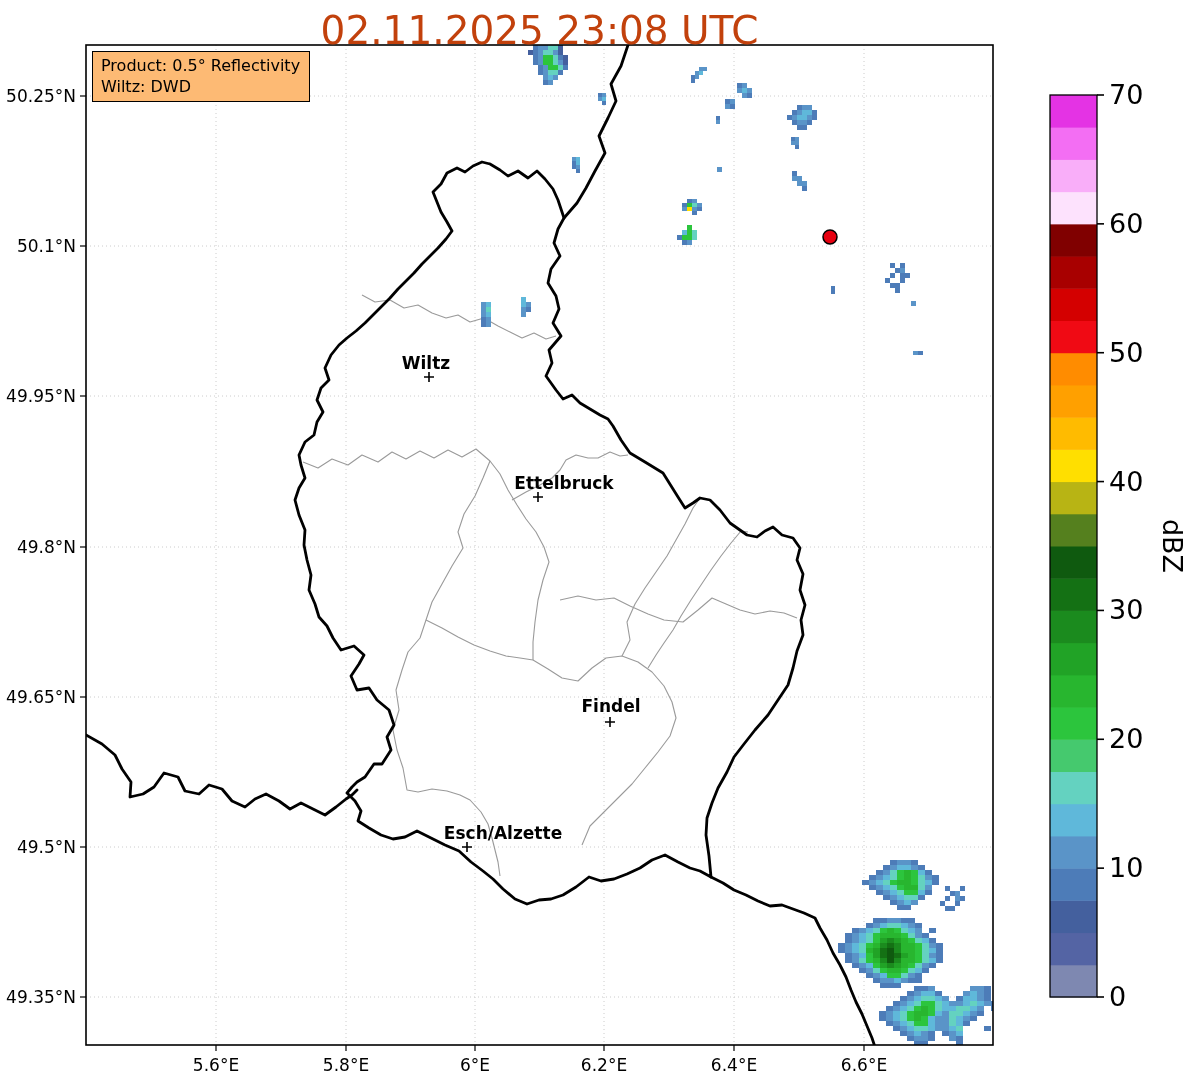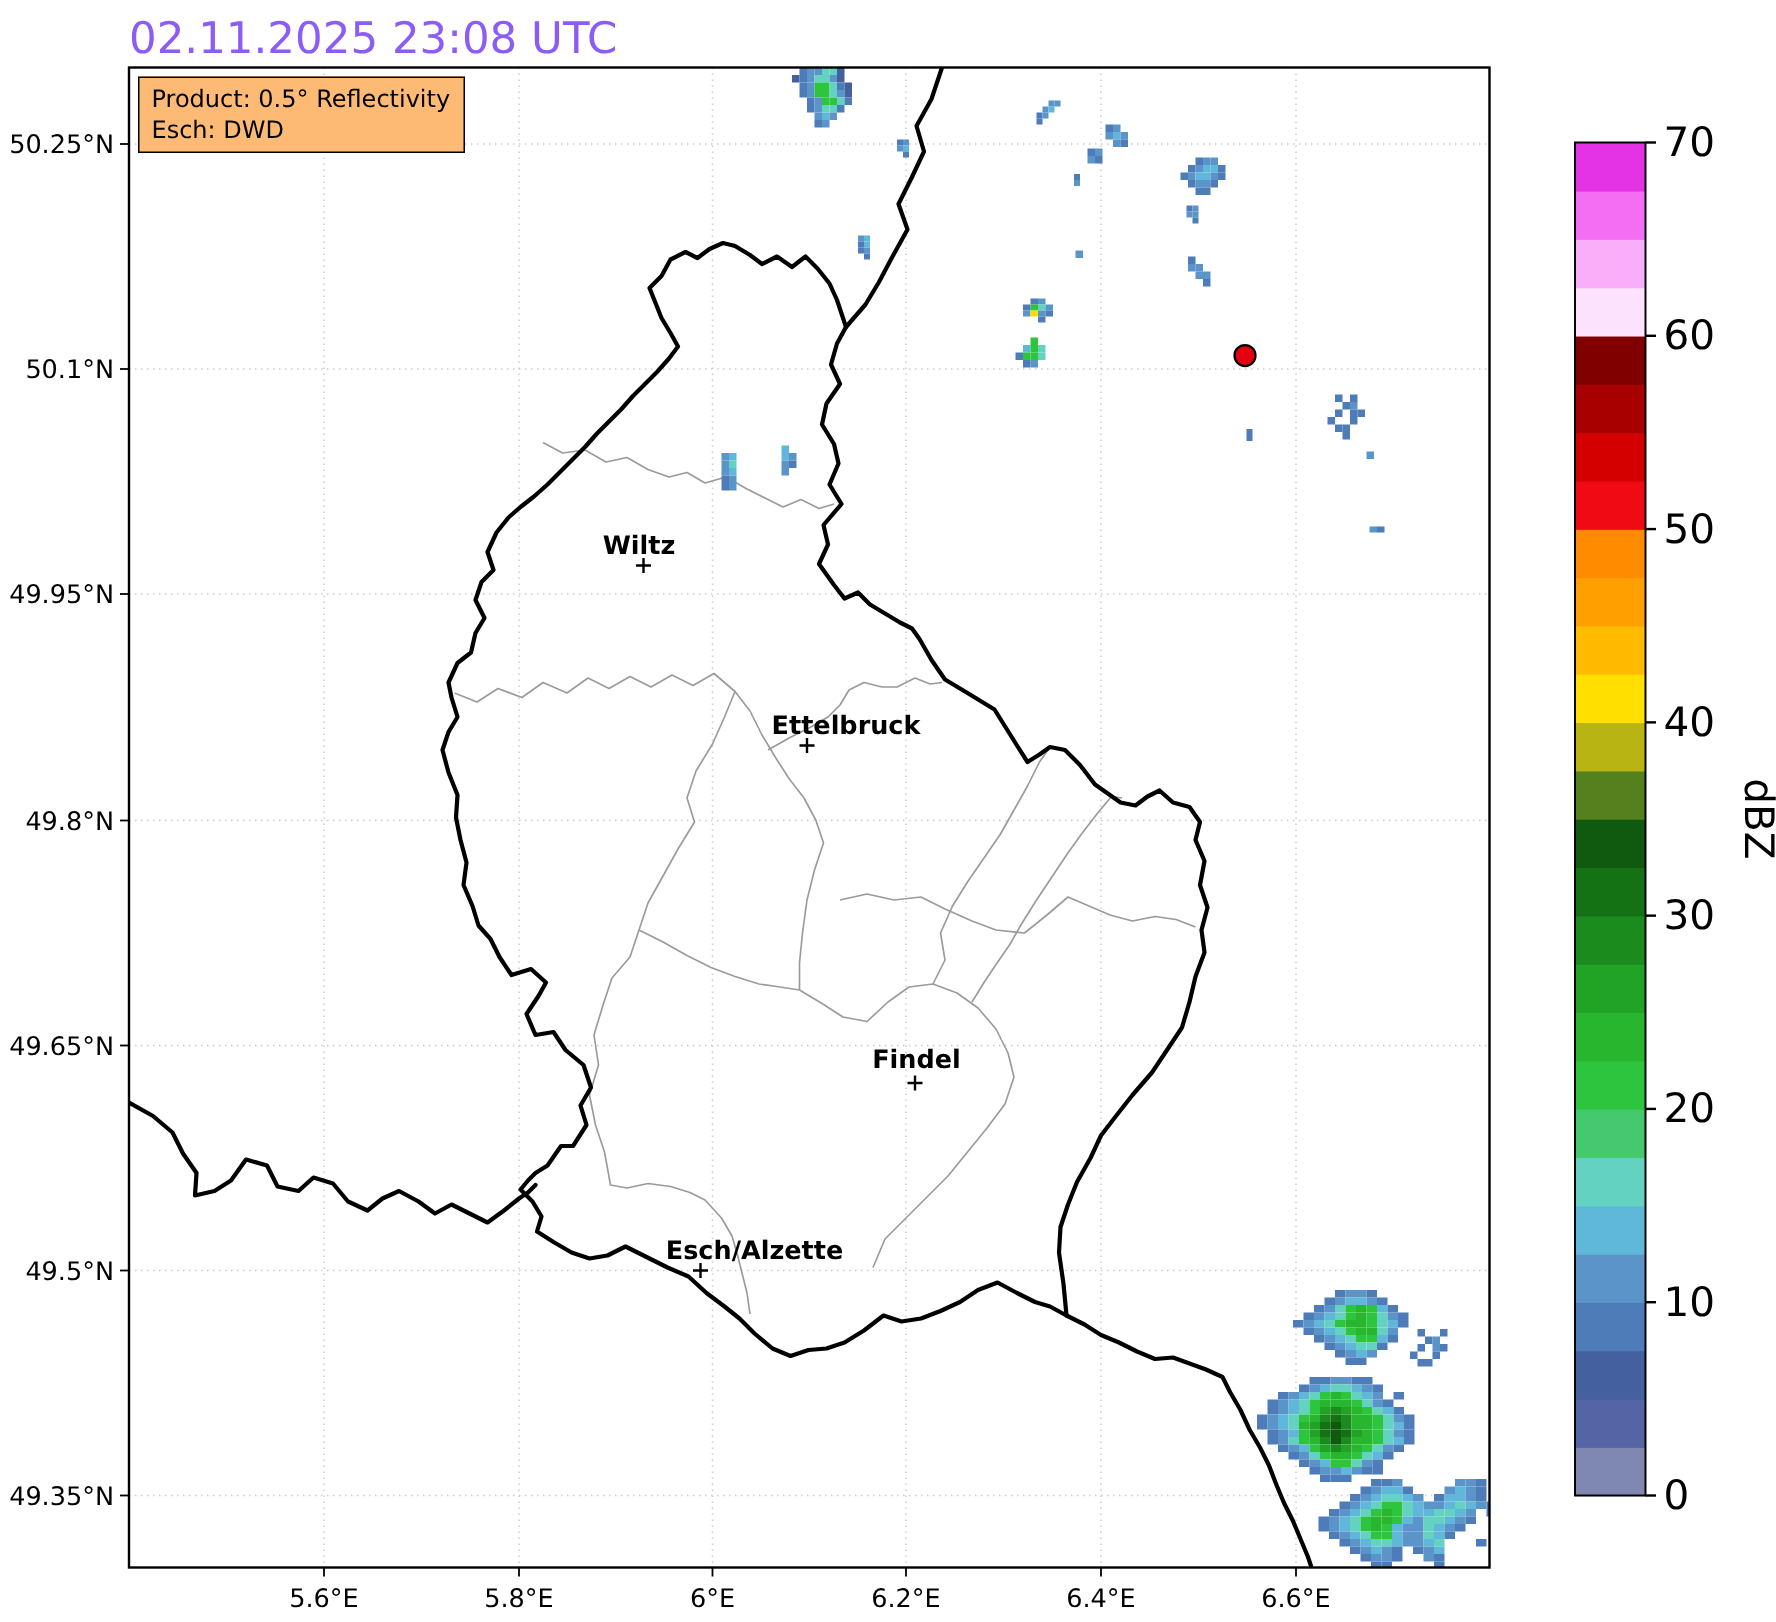--- a/index.html
+++ b/index.html
@@ -1,20 +1,20 @@
 <!DOCTYPE html>
 <html><head>
 <meta charset="utf-8">
 <style>
   html,body{margin:0;padding:0;background:#ffffff;}
   .canvas{position:relative;width:1184px;height:1081px;background:#ffffff;overflow:hidden;
           font-family:"DejaVu Sans",sans-serif;}
   #plot{position:absolute;left:0;top:0;}
-  .title{position:absolute;left:86px;top:8px;width:907px;
-         font-size:29px;color:#8b5cf6;letter-spacing:0px;}
+  .title{position:absolute;left:86px;top:8px;width:907px;text-align:center;
+         font-size:39px;color:#c2410c;letter-spacing:0px;}
   .infobox{position:absolute;left:92px;top:51px;background:#fdba74;
            border:1.5px solid #000;padding:3px 9px 4px 8px;font-size:16px;line-height:21px;color:#000;}
 </style>
 </head>
 <body>
 
 <div class="canvas">
   <svg id="plot" width="1184" height="1081">
       <defs>
         <clipPath id="mapclip">
@@ -690,15 +690,15 @@
         <line x1="1097" y1="223.8571428571429" x2="1104" y2="223.8571428571429" stroke="#000" stroke-width="1.6"></line>
         <text x="1109" y="232.8571428571429" font-size="27" fill="#000000" font-family="&quot;DejaVu Sans&quot;, sans-serif">60</text>
         <line x1="1097" y1="95" x2="1104" y2="95" stroke="#000" stroke-width="1.6"></line>
         <text x="1109" y="104" font-size="27" fill="#000000" font-family="&quot;DejaVu Sans&quot;, sans-serif">70</text>
         <text x="1163" y="546" text-anchor="middle" font-size="27" fill="#000000" font-family="&quot;DejaVu Sans&quot;, sans-serif" transform="rotate(90 1163 546)">dBZ</text>
       </g>
     </svg>
   <div class="title">02.11.2025 23:08 UTC</div>
   <div class="infobox">
     <div>Product: 0.5° Reflectivity</div>
-    <div>Esch: DWD</div>
+    <div>Wiltz: DWD</div>
   </div>
 </div>
 
 </body></html>

